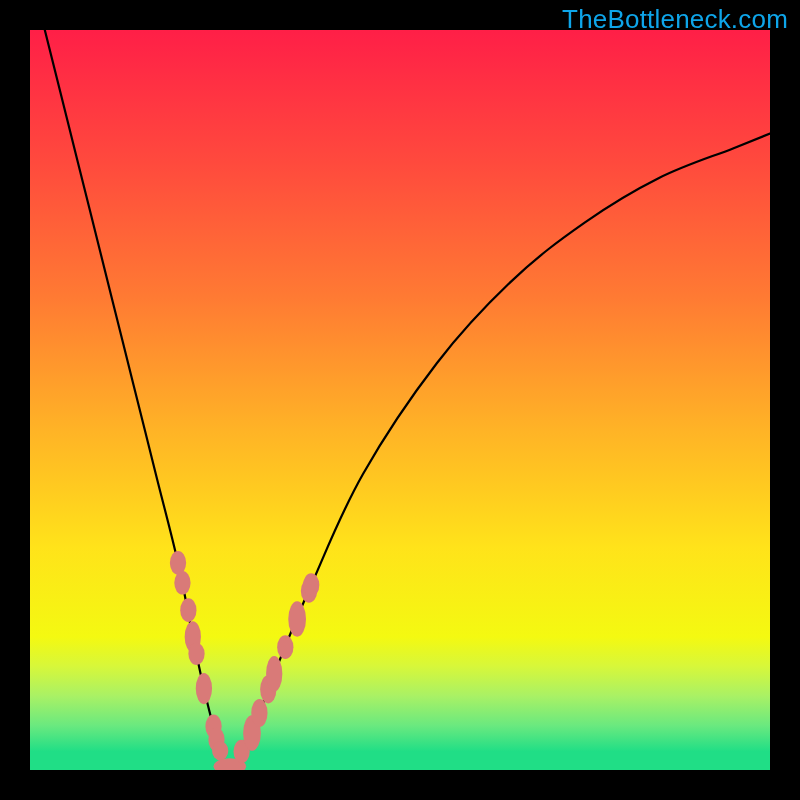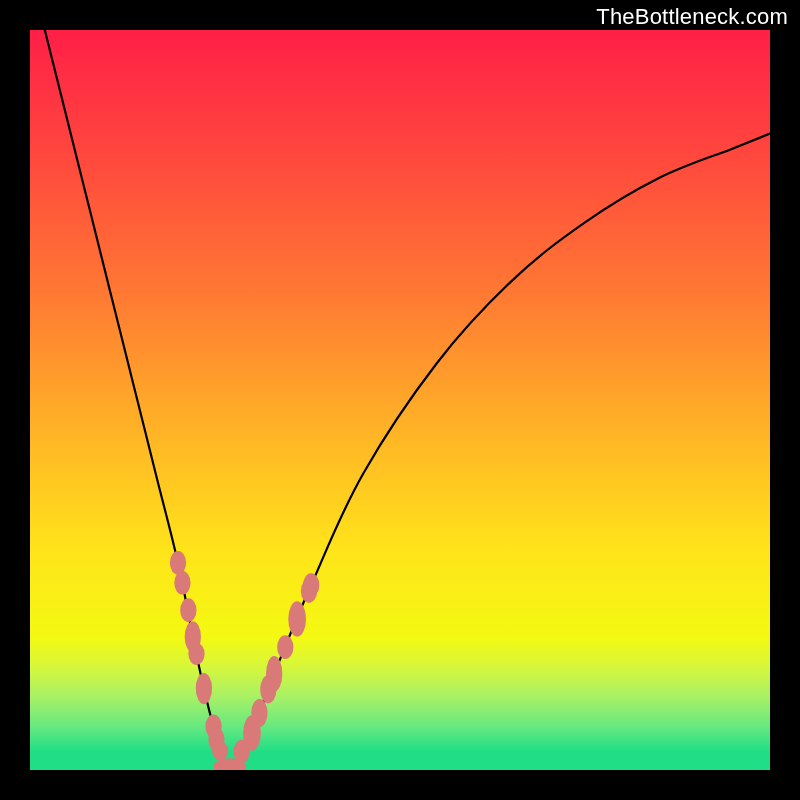--- a/index.html
+++ b/index.html
@@ -37,22 +37,22 @@
       #a9f165 90%,
       #6ae97f 94%,
       #20de86 97.5%,
       #20de86 100%
     );
   }
   .watermark {
     position: absolute;
     top: 4px;
     right: 12px;
-    color: #ffffff;
-    font-size: 22px;
+    color: #0ea5e9;
+    font-size: 26px;
     font-weight: 500;
     letter-spacing: 0.2px;
     user-select: none;
   }
   svg.overlay {
     position: absolute;
     top: 0;
     left: 0;
     width: 740px;
     height: 740px;

